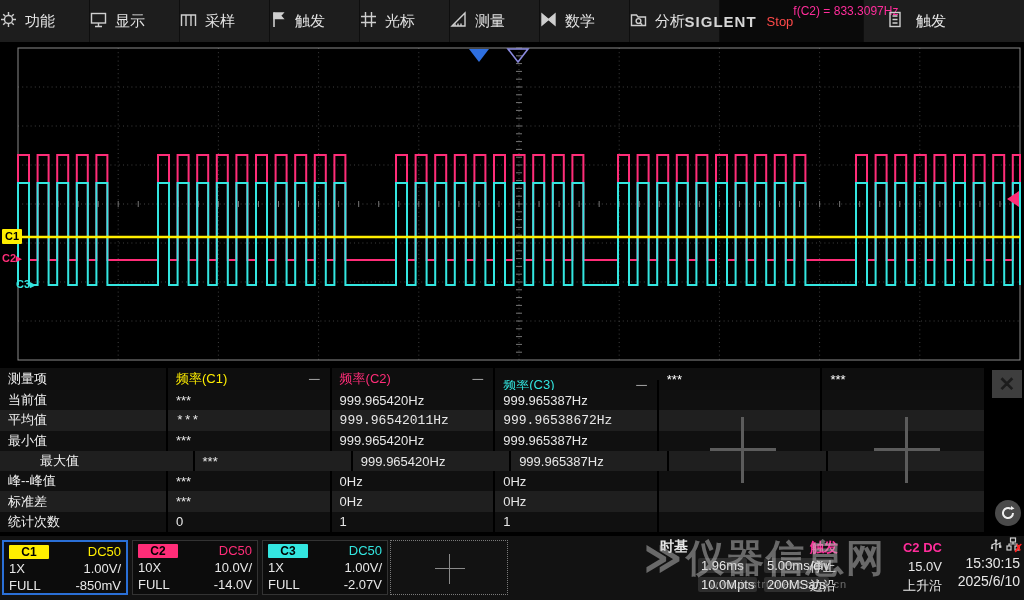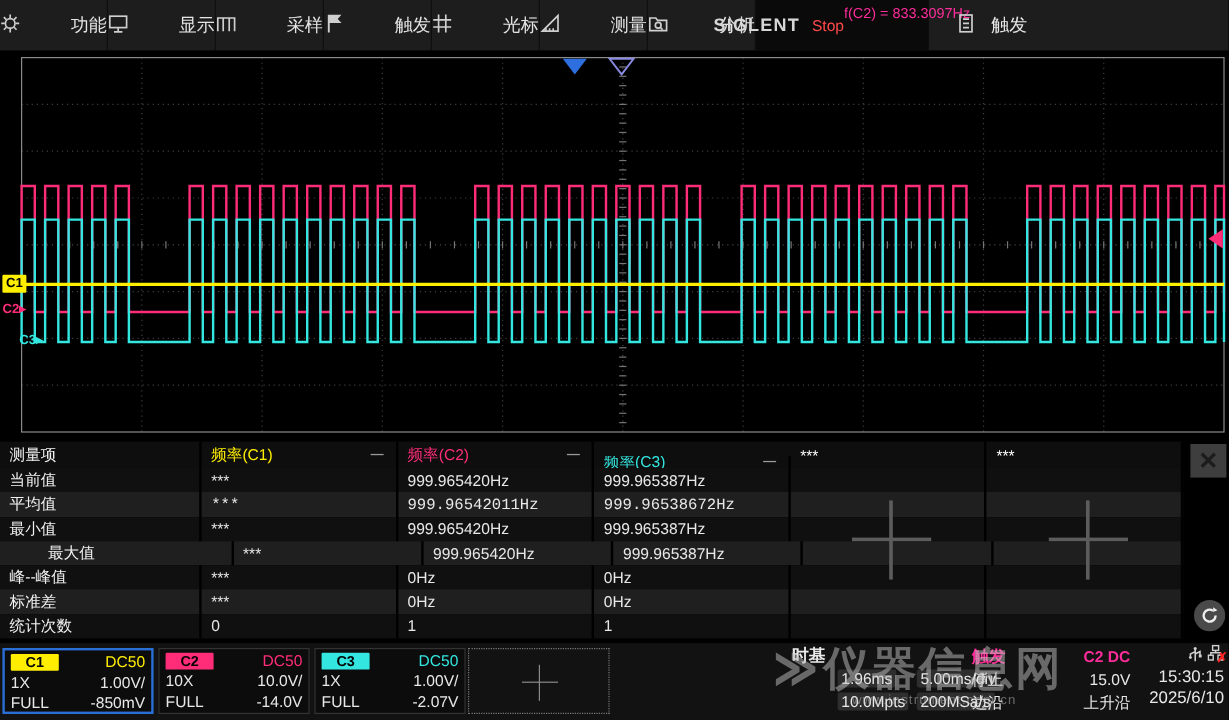--- a/index.html
+++ b/index.html
@@ -1,21 +1,21 @@
 <!DOCTYPE html>
 <html><head>
 <meta charset="utf-8">
 <style>
   html,body{margin:0;padding:0;background:#000;}
   #root{position:relative;width:1024px;height:600px;background:#000;overflow:hidden;
         font-family:"Liberation Sans",sans-serif;color:#e8e8e8;-webkit-font-smoothing:antialiased;}
   
   .menubar{position:absolute;top:0;left:0;width:1024px;height:42px;background:#1d1d1d;
            display:flex;align-items:stretch;z-index:5;}
-  .menu-item{width:90px;box-sizing:border-box;display:flex;align-items:center;justify-content:space-between;
+  .menu-item{width:90px;box-sizing:border-box;display:flex;align-items:center;justify-content:flex-start;
              gap:8px;border-right:1px solid #0e0e0e;font-size:15px;color:#e4e4e4;cursor:default;}
   .menu-item svg{flex:0 0 auto;}
   .brand-panel{width:144px;box-sizing:border-box;background:#0a0a0a;display:flex;flex-direction:row;
                justify-content:center;padding:2px 6px;border-right:1px solid #0e0e0e;}
   .brand-row{display:flex;align-items:center;gap:10px;}
   .brand-logo{font-size:15px;font-weight:bold;letter-spacing:1px;color:#d6d6d6;}
   .acq-status{font-size:13px;}
   .freq-counter{font-size:12px;margin-top:2px;white-space:nowrap;}
   .trig-menu{flex:1;display:flex;align-items:center;gap:14px;padding-left:24px;font-size:15px;}
   
@@ -109,20 +109,26 @@
               <path d="M5.5,1v15M11.5,1v15M1,5.5h15M1,11.5h15"></path>
             </svg></span>
           <span>光标</span>
         </div>
         <div class="menu-item">
           <span><svg width="17" height="17" viewBox="0 0 17 17" fill="none" stroke="#cfcfcf" stroke-width="1.4">
               <path d="M2,15L15,2v13z"></path>
               <path d="M11,15v-2.5M8,15v-2.5M5,15v-2.5"></path>
             </svg></span>
           <span>测量</span>
+        </div>
+        <div class="menu-item">
+          <span><svg width="17" height="17" viewBox="0 0 17 17" fill="none" stroke="#cfcfcf" stroke-width="1.4">
+              <path d="M2,3l6.5,5.5L2,14zM15,3L8.5,8.5L15,14z" fill="#cfcfcf"></path>
+            </svg></span>
+          <span>数学</span>
         </div>
         <div class="menu-item">
           <span><svg width="17" height="17" viewBox="0 0 17 17" fill="none" stroke="#cfcfcf" stroke-width="1.4">
               <path d="M1.5,4h5l1.5,2h7.5v8.5h-14z"></path>
               <circle cx="8.5" cy="10" r="2.4"></circle>
               <path d="M10.2,11.7l2,2"></path>
             </svg></span>
           <span>分析</span>
         </div>
       </div>

